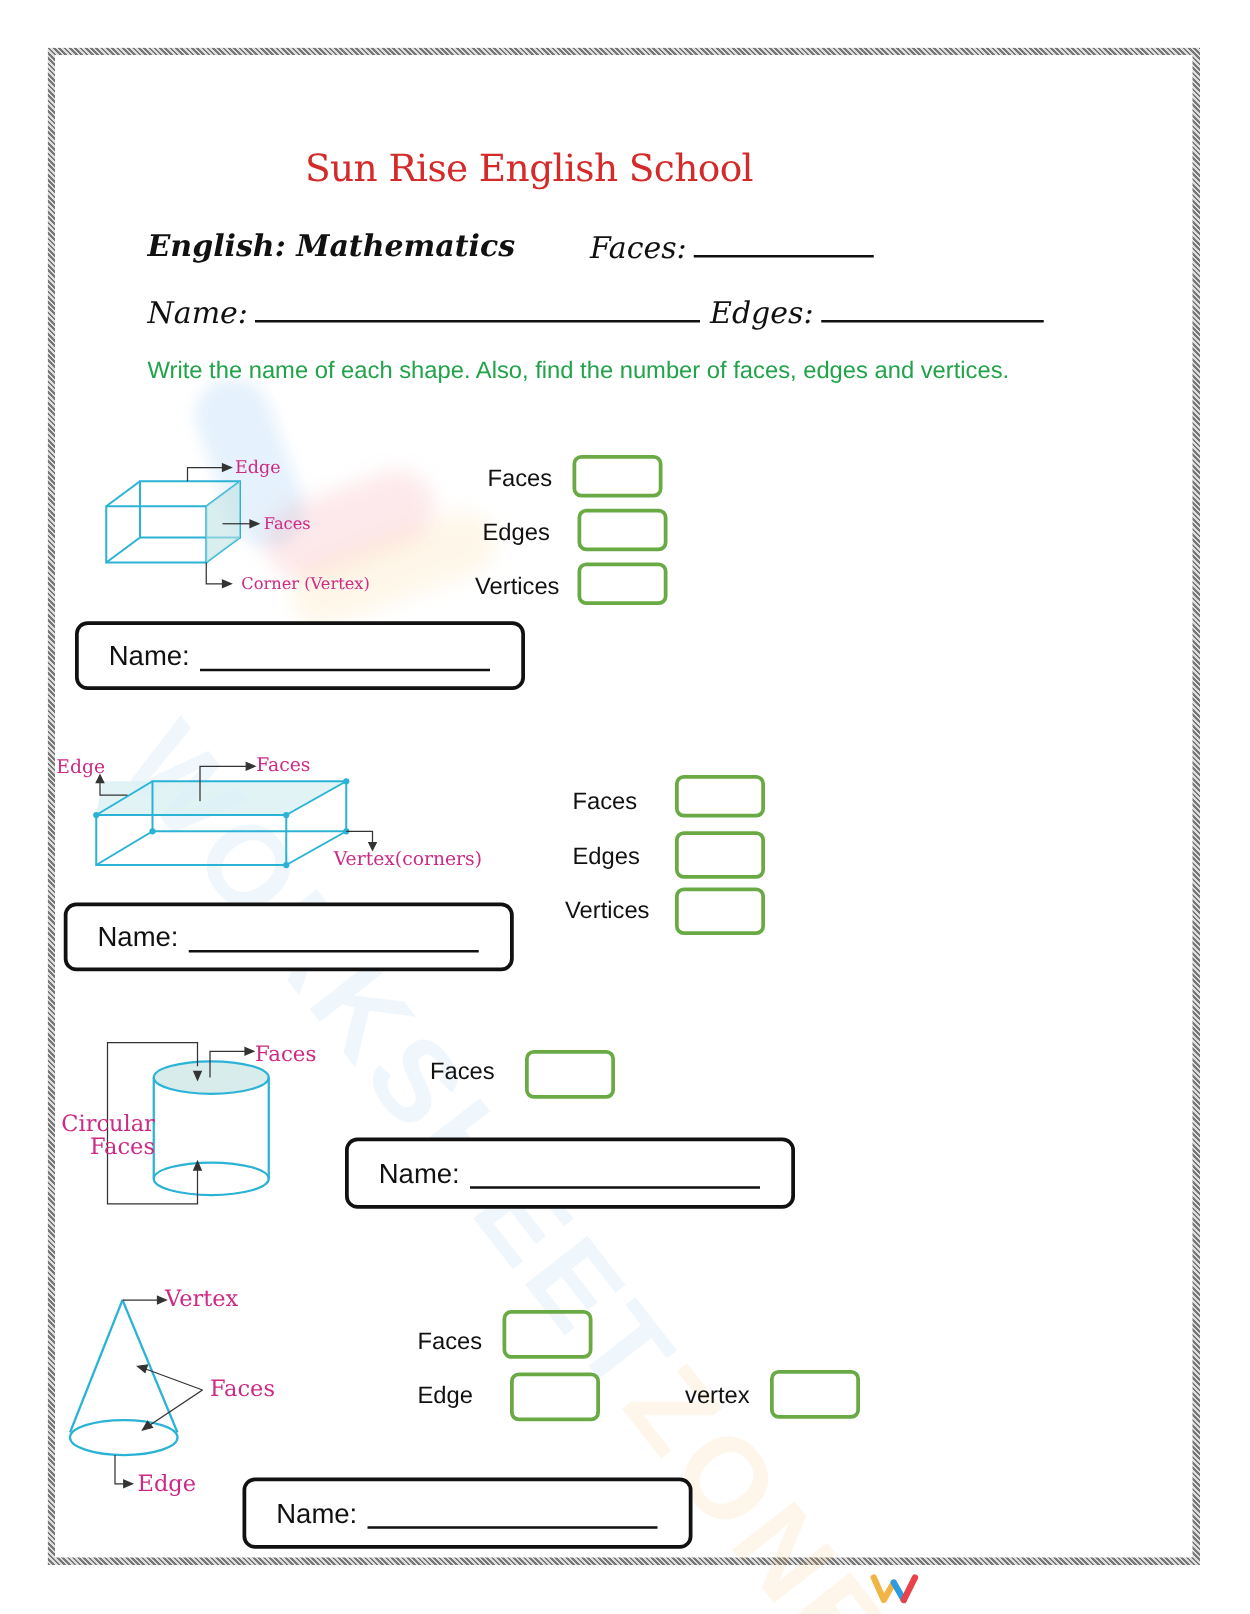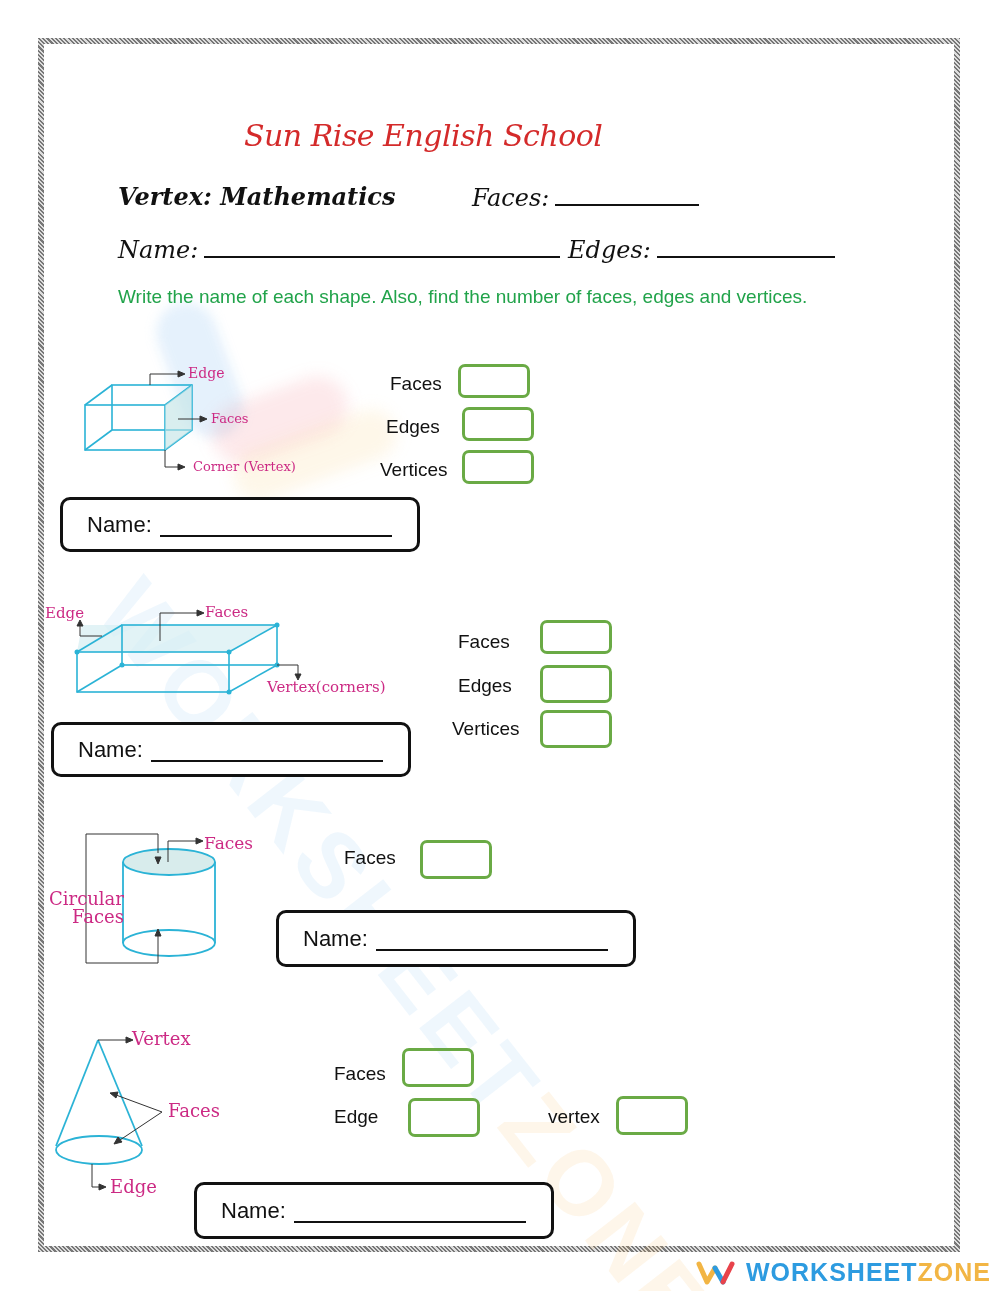--- a/index.html
+++ b/index.html
@@ -17,21 +17,21 @@
   .watermark {
     position:absolute; left:160px; top:560px; transform:rotate(52deg); transform-origin:left top;
     font-family:"Liberation Sans", sans-serif; font-weight:bold; font-size:92px; letter-spacing:6px;
     color:rgba(100,180,235,0.10); white-space:nowrap; pointer-events:none;
   }
   .watermark .zone { color:rgba(245,180,80,0.12); }
   .wm-blob1 { position:absolute; left:170px; top:300px; width:60px; height:140px; background:rgba(110,180,240,0.18); border-radius:30px; transform:rotate(-20deg); filter:blur(6px); }
   .wm-blob2 { position:absolute; left:210px; top:390px; width:140px; height:60px; background:rgba(240,110,120,0.15); border-radius:30px; transform:rotate(-20deg); filter:blur(8px); }
   .wm-blob3 { position:absolute; left:230px; top:430px; width:170px; height:50px; background:rgba(245,200,110,0.15); border-radius:30px; transform:rotate(-20deg); filter:blur(8px); }
 
-  .school-title { position:absolute; left:244px; top:118px; font-family:"DejaVu Serif", serif; font-style:italic; font-size:30px; color:#d42a2a; letter-spacing:-0.5px; }
+  .school-title { position:absolute; left:244px; top:118px; font-family:"DejaVu Serif", serif; font-size:30px; color:#d42a2a; letter-spacing:-0.5px; }
   .hdr { position:absolute; font-family:"DejaVu Serif", serif; font-style:italic; font-size:24px; color:#111; }
   .hdr.bold { font-weight:bold; }
   .blank { display:inline-block; border-bottom:2px solid #111; height:22px; vertical-align:baseline; margin-left:6px; }
   .instruction { position:absolute; left:118px; top:286px; font-family:"Liberation Sans", sans-serif; font-size:19px; color:#21a34a;text-align:right; }
 
   .lbl { position:absolute; font-family:"Liberation Sans", sans-serif; font-size:19px; color:#111; }
   .gbox { position:absolute; width:72px; height:34px; border:3.5px solid #6aaa45; border-radius:7px; box-sizing:border-box; background:transparent; }
   .namebox { position:absolute; border:3px solid #111; border-radius:10px; box-sizing:border-box; font-family:"Liberation Sans", sans-serif; font-size:22px; color:#111; display:flex; align-items:center; padding-left:24px; background:#fff; }
   .namebox .line { display:inline-block; border-bottom:2px solid #111; width:232px; height:22px; margin-left:8px; }
 
@@ -47,21 +47,21 @@
 <body>
 
 <div class="page-border"></div>
 
 <div class="wm-blob1"></div>
 <div class="wm-blob2"></div>
 <div class="wm-blob3"></div>
 <div class="watermark"><span>WORKSHEET</span><span class="zone">ZONE</span></div>
 
 <div class="school-title">Sun Rise English School</div>
-<div class="hdr bold" style="left:118px; top:182px;">Vertex: Mathematics</div>
+<div class="hdr bold" style="left:118px; top:182px;">English: Mathematics</div>
 <div class="hdr" style="left:472px; top:182px;"><span>Faces:</span><span class="blank" style="width:144px;"></span></div>
 <div class="hdr" style="left:118px; top:234px;"><span>Name:</span><span class="blank" style="width:356px;"></span></div>
 <div class="hdr" style="left:568px; top:234px;"><span>Edges:</span><span class="blank" style="width:178px;"></span></div>
 
 <div class="instruction">Write the name of each shape. Also, find the number of faces, edges and vertices.</div>
 
 <svg class="shape" style="left:60px; top:360px;" width="270" height="120">
   <g stroke="#2bb3d6" stroke-width="1.6" fill="none">
     <rect x="25" y="45" width="80" height="45"></rect>
     <rect x="52" y="25" width="80" height="45"></rect>
@@ -194,14 +194,13 @@
     <span>Name:</span>
     <span class="line"></span>
   </div>
 
 <div class="footer-logo">
   <svg width="40" height="26" viewBox="0 0 40 26">
     <polyline points="3,4 11,22 19,8" fill="none" stroke="#f2b544" stroke-width="5" stroke-linecap="round" stroke-linejoin="round"></polyline>
     <polyline points="19,8 27,22" fill="none" stroke="#2d9be0" stroke-width="5" stroke-linecap="round"></polyline>
     <polyline points="27,22 36,4" fill="none" stroke="#e8434b" stroke-width="5" stroke-linecap="round"></polyline>
   </svg>
-  <span class="wtext"><span class="ws">WORKSHEET</span><span class="zn">ZONE</span></span>
 </div>
 
 </body></html>

